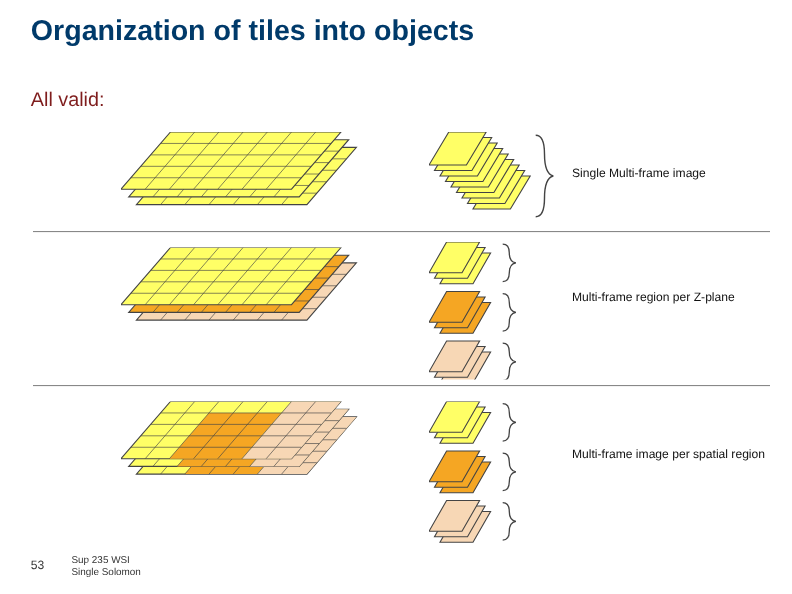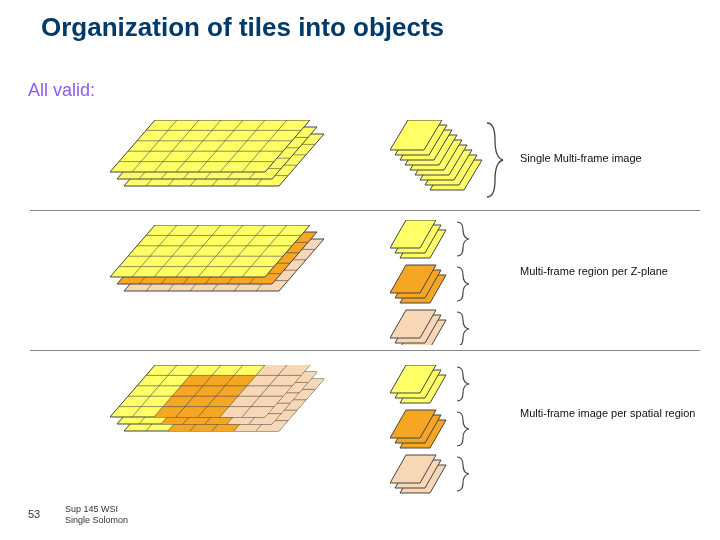--- a/index.html
+++ b/index.html
@@ -12,28 +12,27 @@
     position: relative;
     overflow: hidden;
   }
   .title {
     position: absolute;
     left: 28px;
     top: 12px;
     font-size: 26px;
     font-weight: bold;
     color: #003a6a;
-    margin-left: 13px;
   }
   .subtitle {
     position: absolute;
     left: 28px;
     top: 80px;
     font-size: 18px;
-    color: #8b5cf6;
+    color: #7f1d1d;
   }
   .hrule {
     position: absolute;
     left: 30px;
     width: 670px;
     height: 1px;
     background: #888;
   }
   .row-label {
     position: absolute;
@@ -281,15 +280,15 @@
 </svg>
 <svg style="left:455px; top:365px;" width="25" height="130" viewBox="0 0 25 130">
   <path d="M2,2 Q8,2 8,10 Q8,18 14,19 Q8,20 8,28 Q8,36 2,36" fill="none" stroke="#444" stroke-width="1.2"></path>
   <path d="M2,47 Q8,47 8,55 Q8,63 14,64 Q8,65 8,73 Q8,81 2,81" fill="none" stroke="#444" stroke-width="1.2"></path>
   <path d="M2,92 Q8,92 8,100 Q8,108 14,109 Q8,110 8,118 Q8,126 2,126" fill="none" stroke="#444" stroke-width="1.2"></path>
 </svg>
 <div class="row-label" style="left:520px; top:407px;">Multi-frame image per spatial region</div>
 
 <div class="footer-num">53</div>
 <div class="footer-txt">
-  <span>Sup 145 WSI</span><br>
+  <span>Sup 235 WSI</span><br>
   <span>Single Solomon</span>
 </div>
 
 </body></html>

